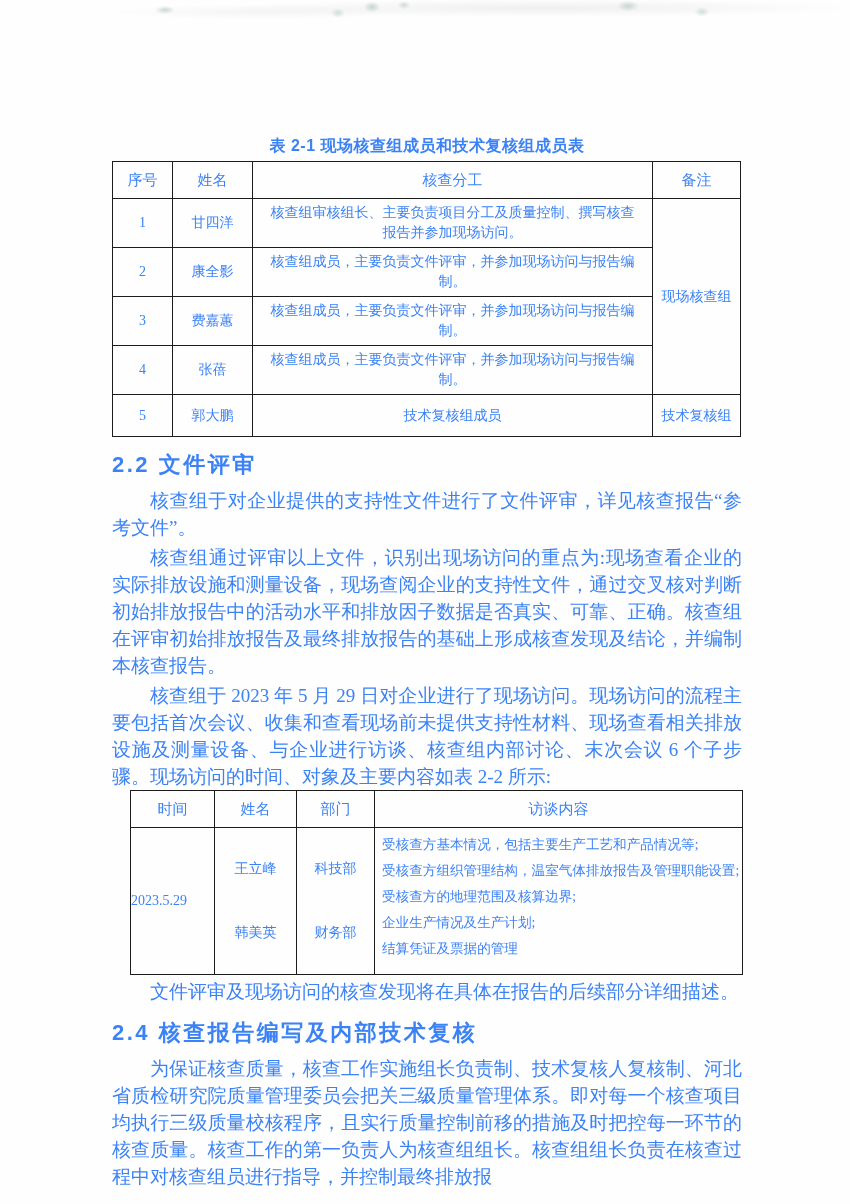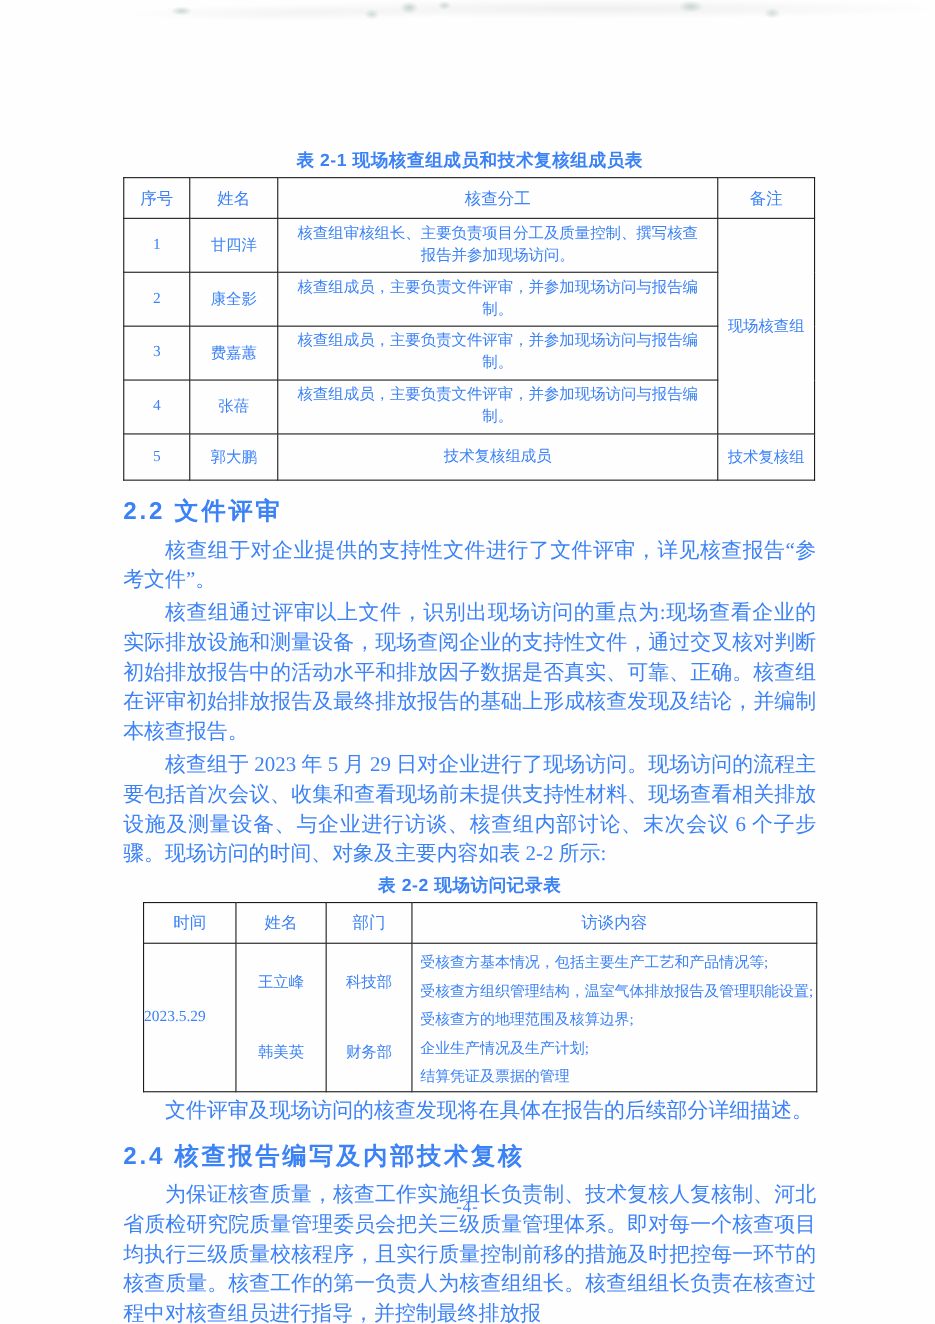--- a/index.html
+++ b/index.html
@@ -53,21 +53,21 @@
   .t1 tr.rx { height: 42px; }
   .t2 { width: 612px; margin-left: 18px; }
   .t2 td { font-size: 14px; vertical-align: middle; }
   .t2 .time { text-align: left; }
   .t2 .stack {
     display: flex; flex-direction: column;
     justify-content: space-around;
     height: 128px;
     align-items: center;
   }
-  .t2 .visit { padding: 4px 2px 0 7px; vertical-align: top; }
+  .t2 .visit { padding: 4px 2px 12px 7px; vertical-align: top; }
   .t2 .visit .line { line-height: 26px; font-size: 13.6px; white-space: nowrap; }
   .h2 {
     font-family: "Liberation Sans", "DejaVu Sans", sans-serif;
     font-weight: 700;
     font-size: 22px;
     letter-spacing: 2.5px;
     margin: 13px 0 7px 0;
   }
   .para {
     font-size: 19px;
@@ -139,21 +139,20 @@
       </tr>
     </tbody>
       </table>
 
     <div class="h2">2.2 文件评审</div>
     <div class="para">核查组于对企业提供的支持性文件进行了文件评审，详见核查报告“参考文件”。</div>
     <div class="para">核查组通过评审以上文件，识别出现场访问的重点为:现场查看企业的实际排放设施和测量设备，现场查阅企业的支持性文件，通过交叉核对判断初始排放报告中的活动水平和排放因子数据是否真实、可靠、正确。核查组在评审初始排放报告及最终排放报告的基础上形成核查发现及结论，并编制本核查报告。</div>
 
     <div class="para">核查组于 2023 年 5 月 29 日对企业进行了现场访问。现场访问的流程主要包括首次会议、收集和查看现场前未提供支持性材料、现场查看相关排放设施及测量设备、与企业进行访谈、核查组内部讨论、末次会议 6 个子步骤。现场访问的时间、对象及主要内容如表 2-2 所示:</div>
 
-    <div class="tbl-title" style="margin-top:5px">表 2-2 现场访问记录表</div>
 
     <table class="t2">
       <colgroup>
           <col style="width:84px">
           <col style="width:82px">
           <col style="width:78px">
           <col style="width:368px">
         </colgroup>
       <tbody>
           <tr>

